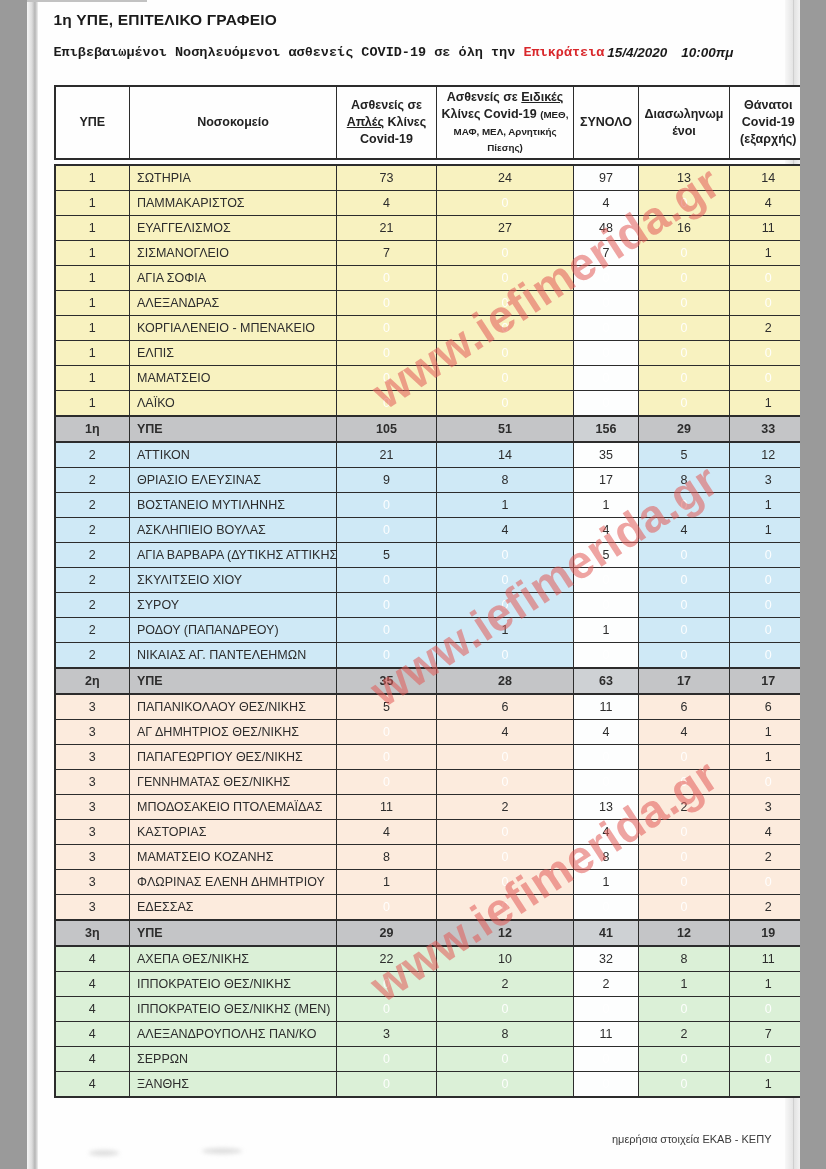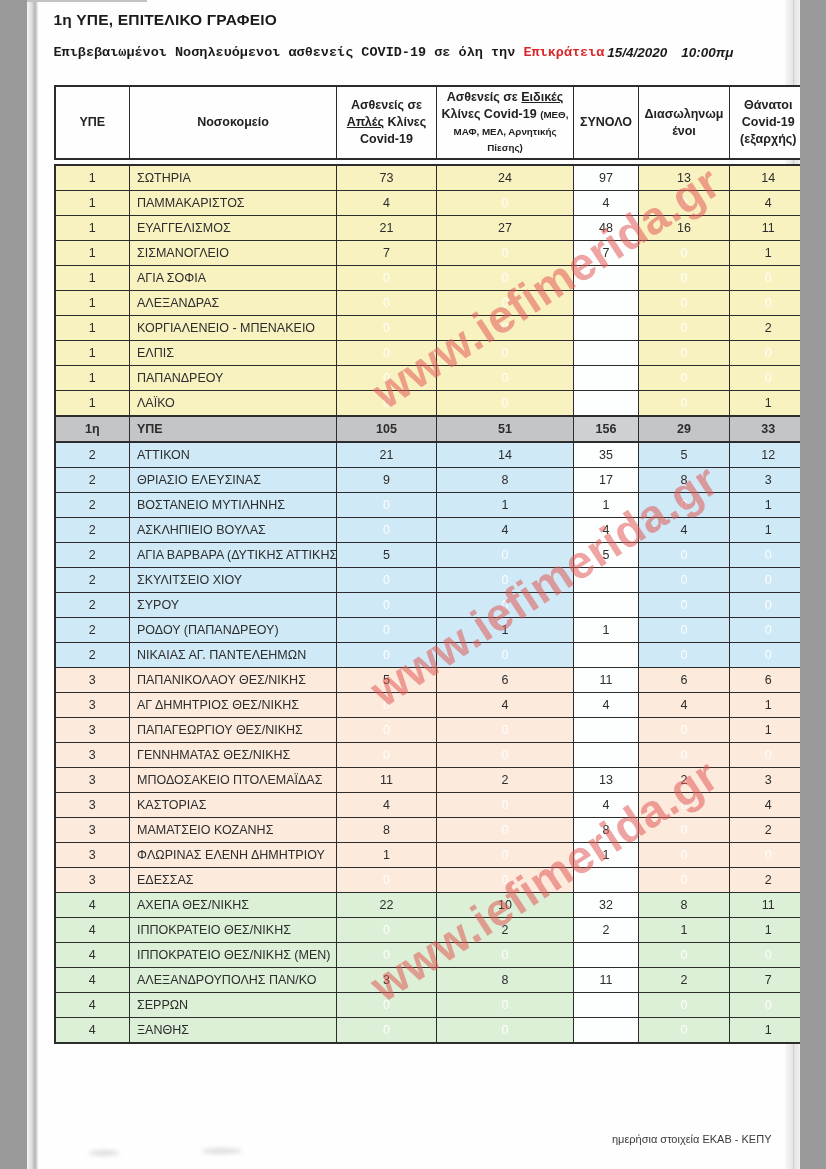--- a/index.html
+++ b/index.html
@@ -190,21 +190,21 @@
             <td class="c-ype">1</td>
             <td class="c-hosp">ΕΛΠΙΣ</td>
             <td class="c-num zero">0</td>
             <td class="c-num zero">0</td>
             <td class="c-num c-total zero">0</td>
             <td class="c-num zero">0</td>
             <td class="c-num zero">0</td>
           </tr>
           <tr class="r1">
             <td class="c-ype">1</td>
-            <td class="c-hosp">ΠΑΠΑΝΔΡΕΟΥ</td>
+            <td class="c-hosp">ΜΑΜΑΤΣΕΙΟ</td>
             <td class="c-num zero">0</td>
             <td class="c-num zero">0</td>
             <td class="c-num c-total zero">0</td>
             <td class="c-num zero">0</td>
             <td class="c-num zero">0</td>
           </tr>
           <tr class="r1">
             <td class="c-ype">1</td>
             <td class="c-hosp">ΛΑΪΚΟ</td>
             <td class="c-num zero">0</td>
@@ -296,20 +296,29 @@
           </tr>
           <tr class="r2">
             <td class="c-ype">2</td>
             <td class="c-hosp">ΝΙΚΑΙΑΣ ΑΓ. ΠΑΝΤΕΛΕΗΜΩΝ</td>
             <td class="c-num zero">0</td>
             <td class="c-num zero">0</td>
             <td class="c-num c-total zero">0</td>
             <td class="c-num zero">0</td>
             <td class="c-num zero">0</td>
           </tr>
+          <tr class="r2 subtotal">
+            <td class="c-ype">2η</td>
+            <td class="c-hosp">ΥΠΕ</td>
+            <td class="c-num">35</td>
+            <td class="c-num">28</td>
+            <td class="c-num c-total">63</td>
+            <td class="c-num">17</td>
+            <td class="c-num">17</td>
+          </tr>
           <tr class="r3">
             <td class="c-ype">3</td>
             <td class="c-hosp">ΠΑΠΑΝΙΚΟΛΑΟΥ ΘΕΣ/ΝΙΚΗΣ</td>
             <td class="c-num">5</td>
             <td class="c-num">6</td>
             <td class="c-num c-total">11</td>
             <td class="c-num">6</td>
             <td class="c-num">6</td>
           </tr>
           <tr class="r3">
@@ -377,20 +386,29 @@
           </tr>
           <tr class="r3">
             <td class="c-ype">3</td>
             <td class="c-hosp">ΕΔΕΣΣΑΣ</td>
             <td class="c-num zero">0</td>
             <td class="c-num zero">0</td>
             <td class="c-num c-total zero">0</td>
             <td class="c-num zero">0</td>
             <td class="c-num">2</td>
           </tr>
+          <tr class="r3 subtotal">
+            <td class="c-ype">3η</td>
+            <td class="c-hosp">ΥΠΕ</td>
+            <td class="c-num">29</td>
+            <td class="c-num">12</td>
+            <td class="c-num c-total">41</td>
+            <td class="c-num">12</td>
+            <td class="c-num">19</td>
+          </tr>
           <tr class="r4">
             <td class="c-ype">4</td>
             <td class="c-hosp">ΑΧΕΠΑ ΘΕΣ/ΝΙΚΗΣ</td>
             <td class="c-num">22</td>
             <td class="c-num">10</td>
             <td class="c-num c-total">32</td>
             <td class="c-num">8</td>
             <td class="c-num">11</td>
           </tr>
           <tr class="r4">

